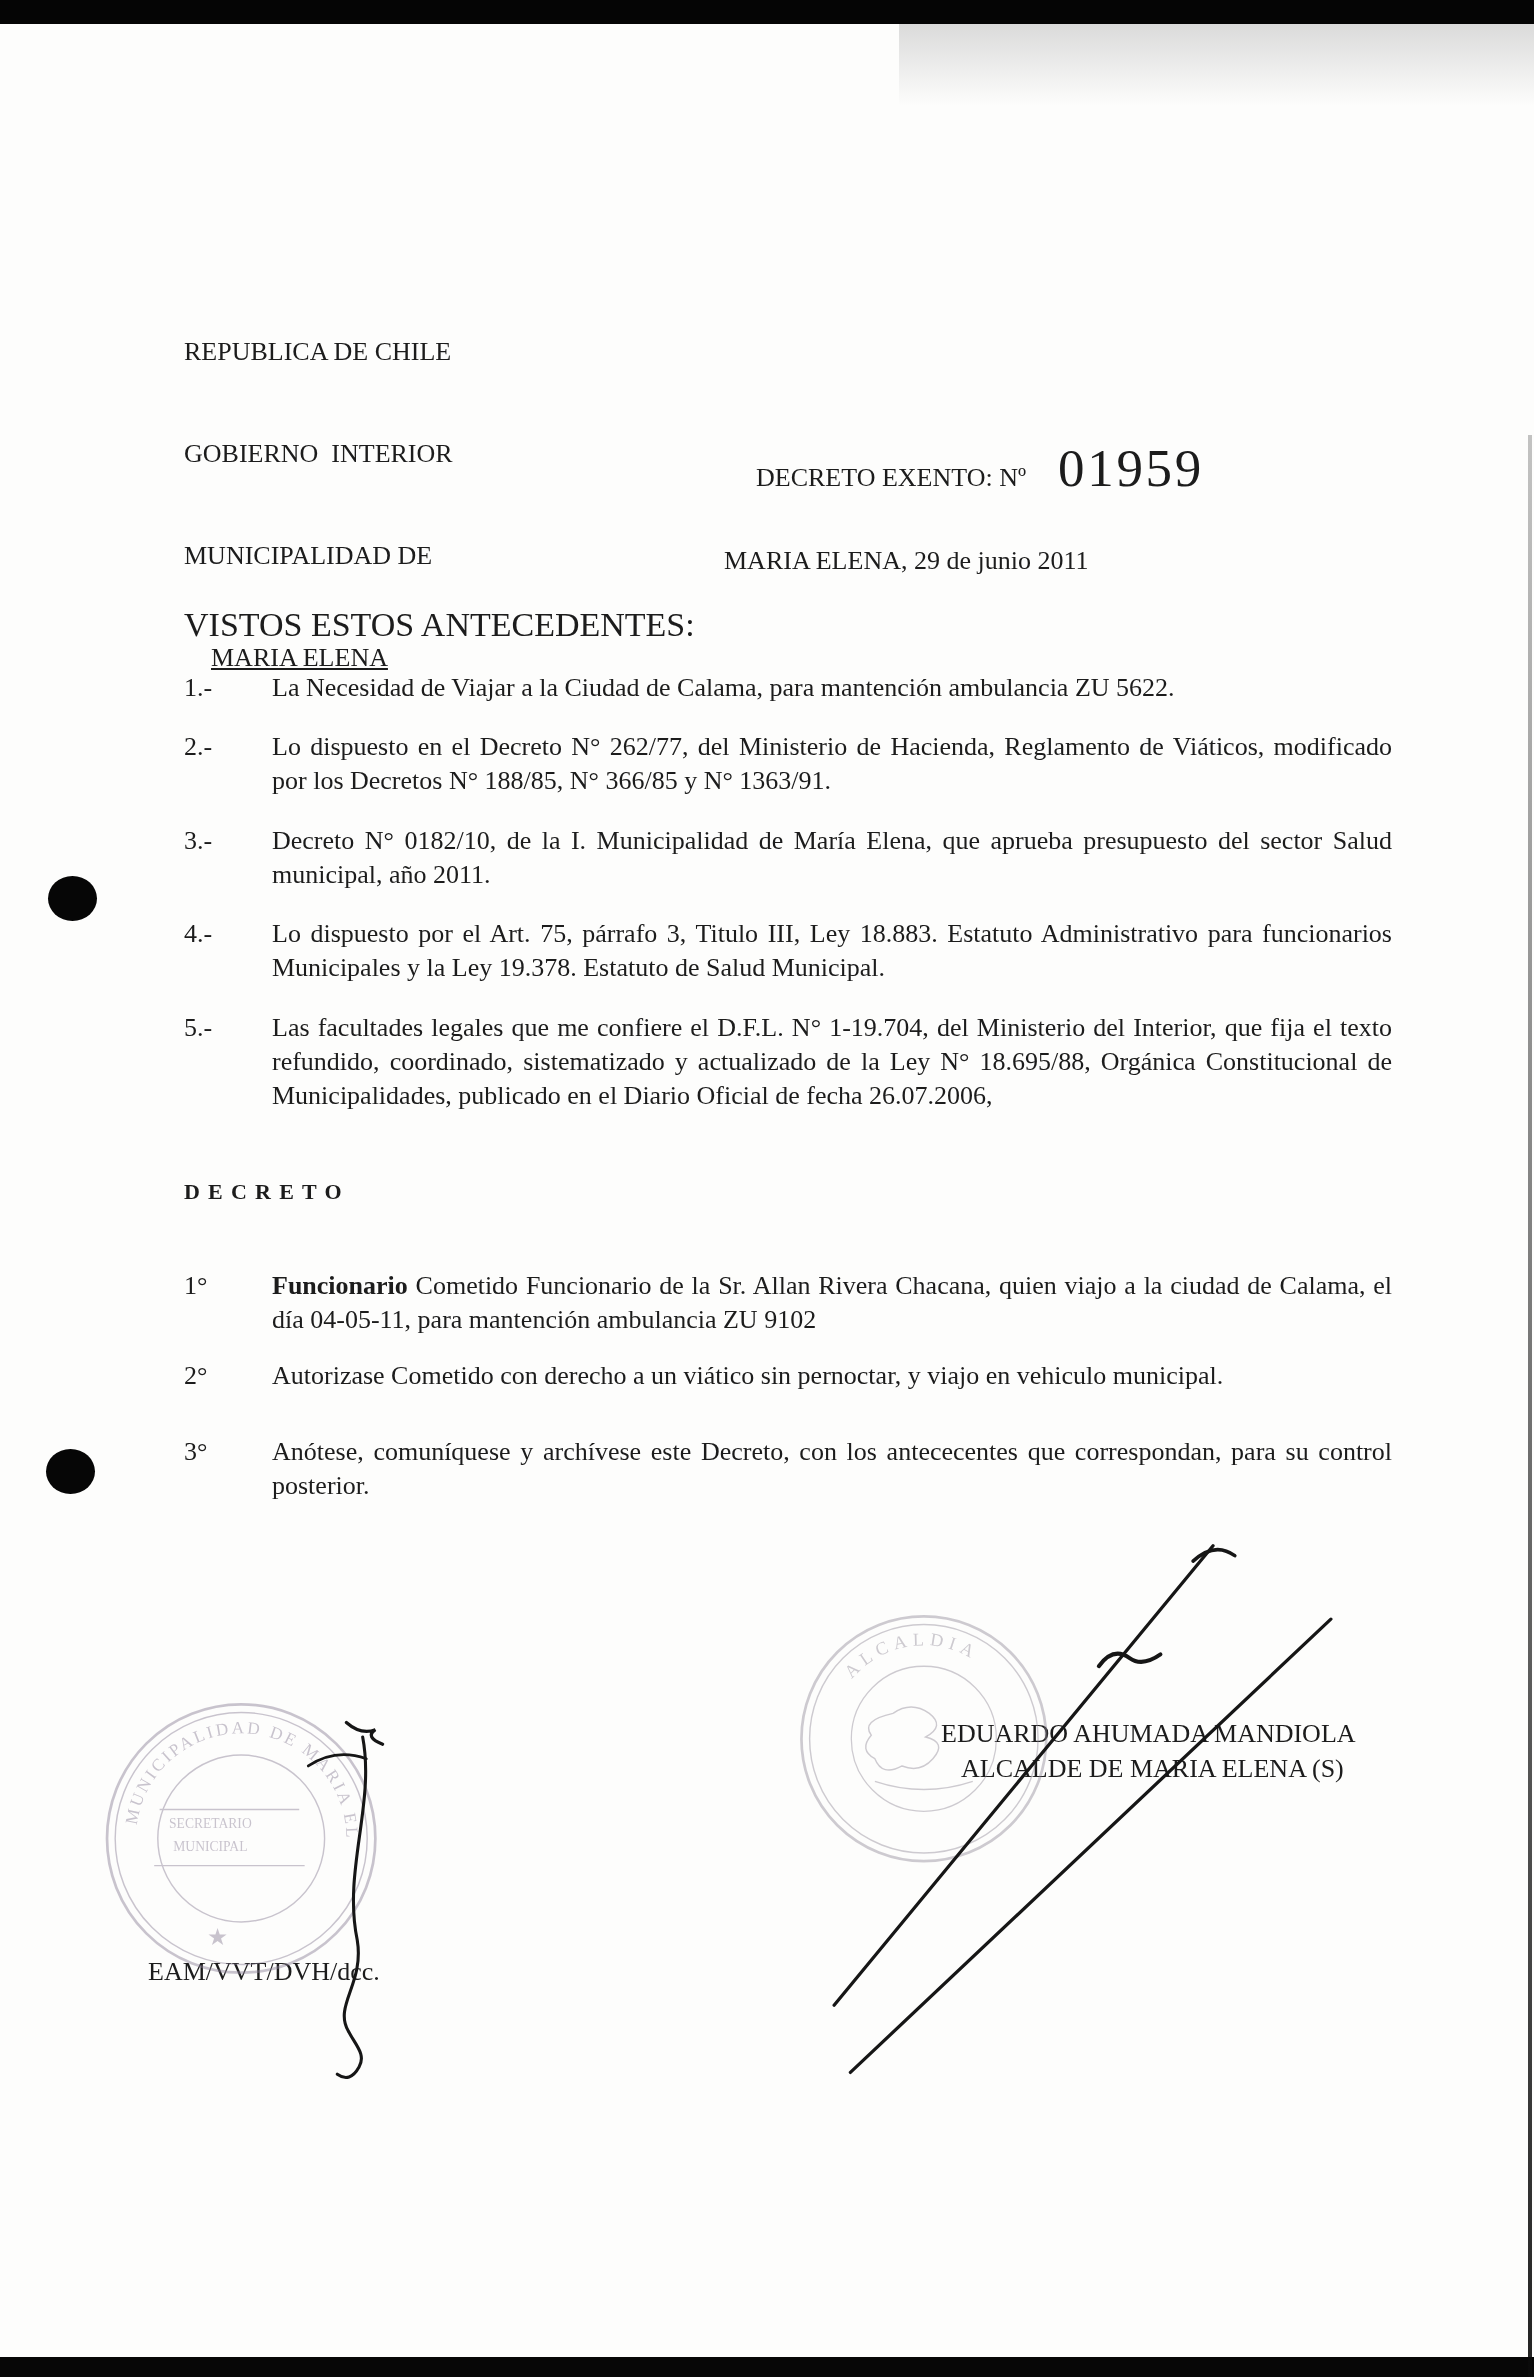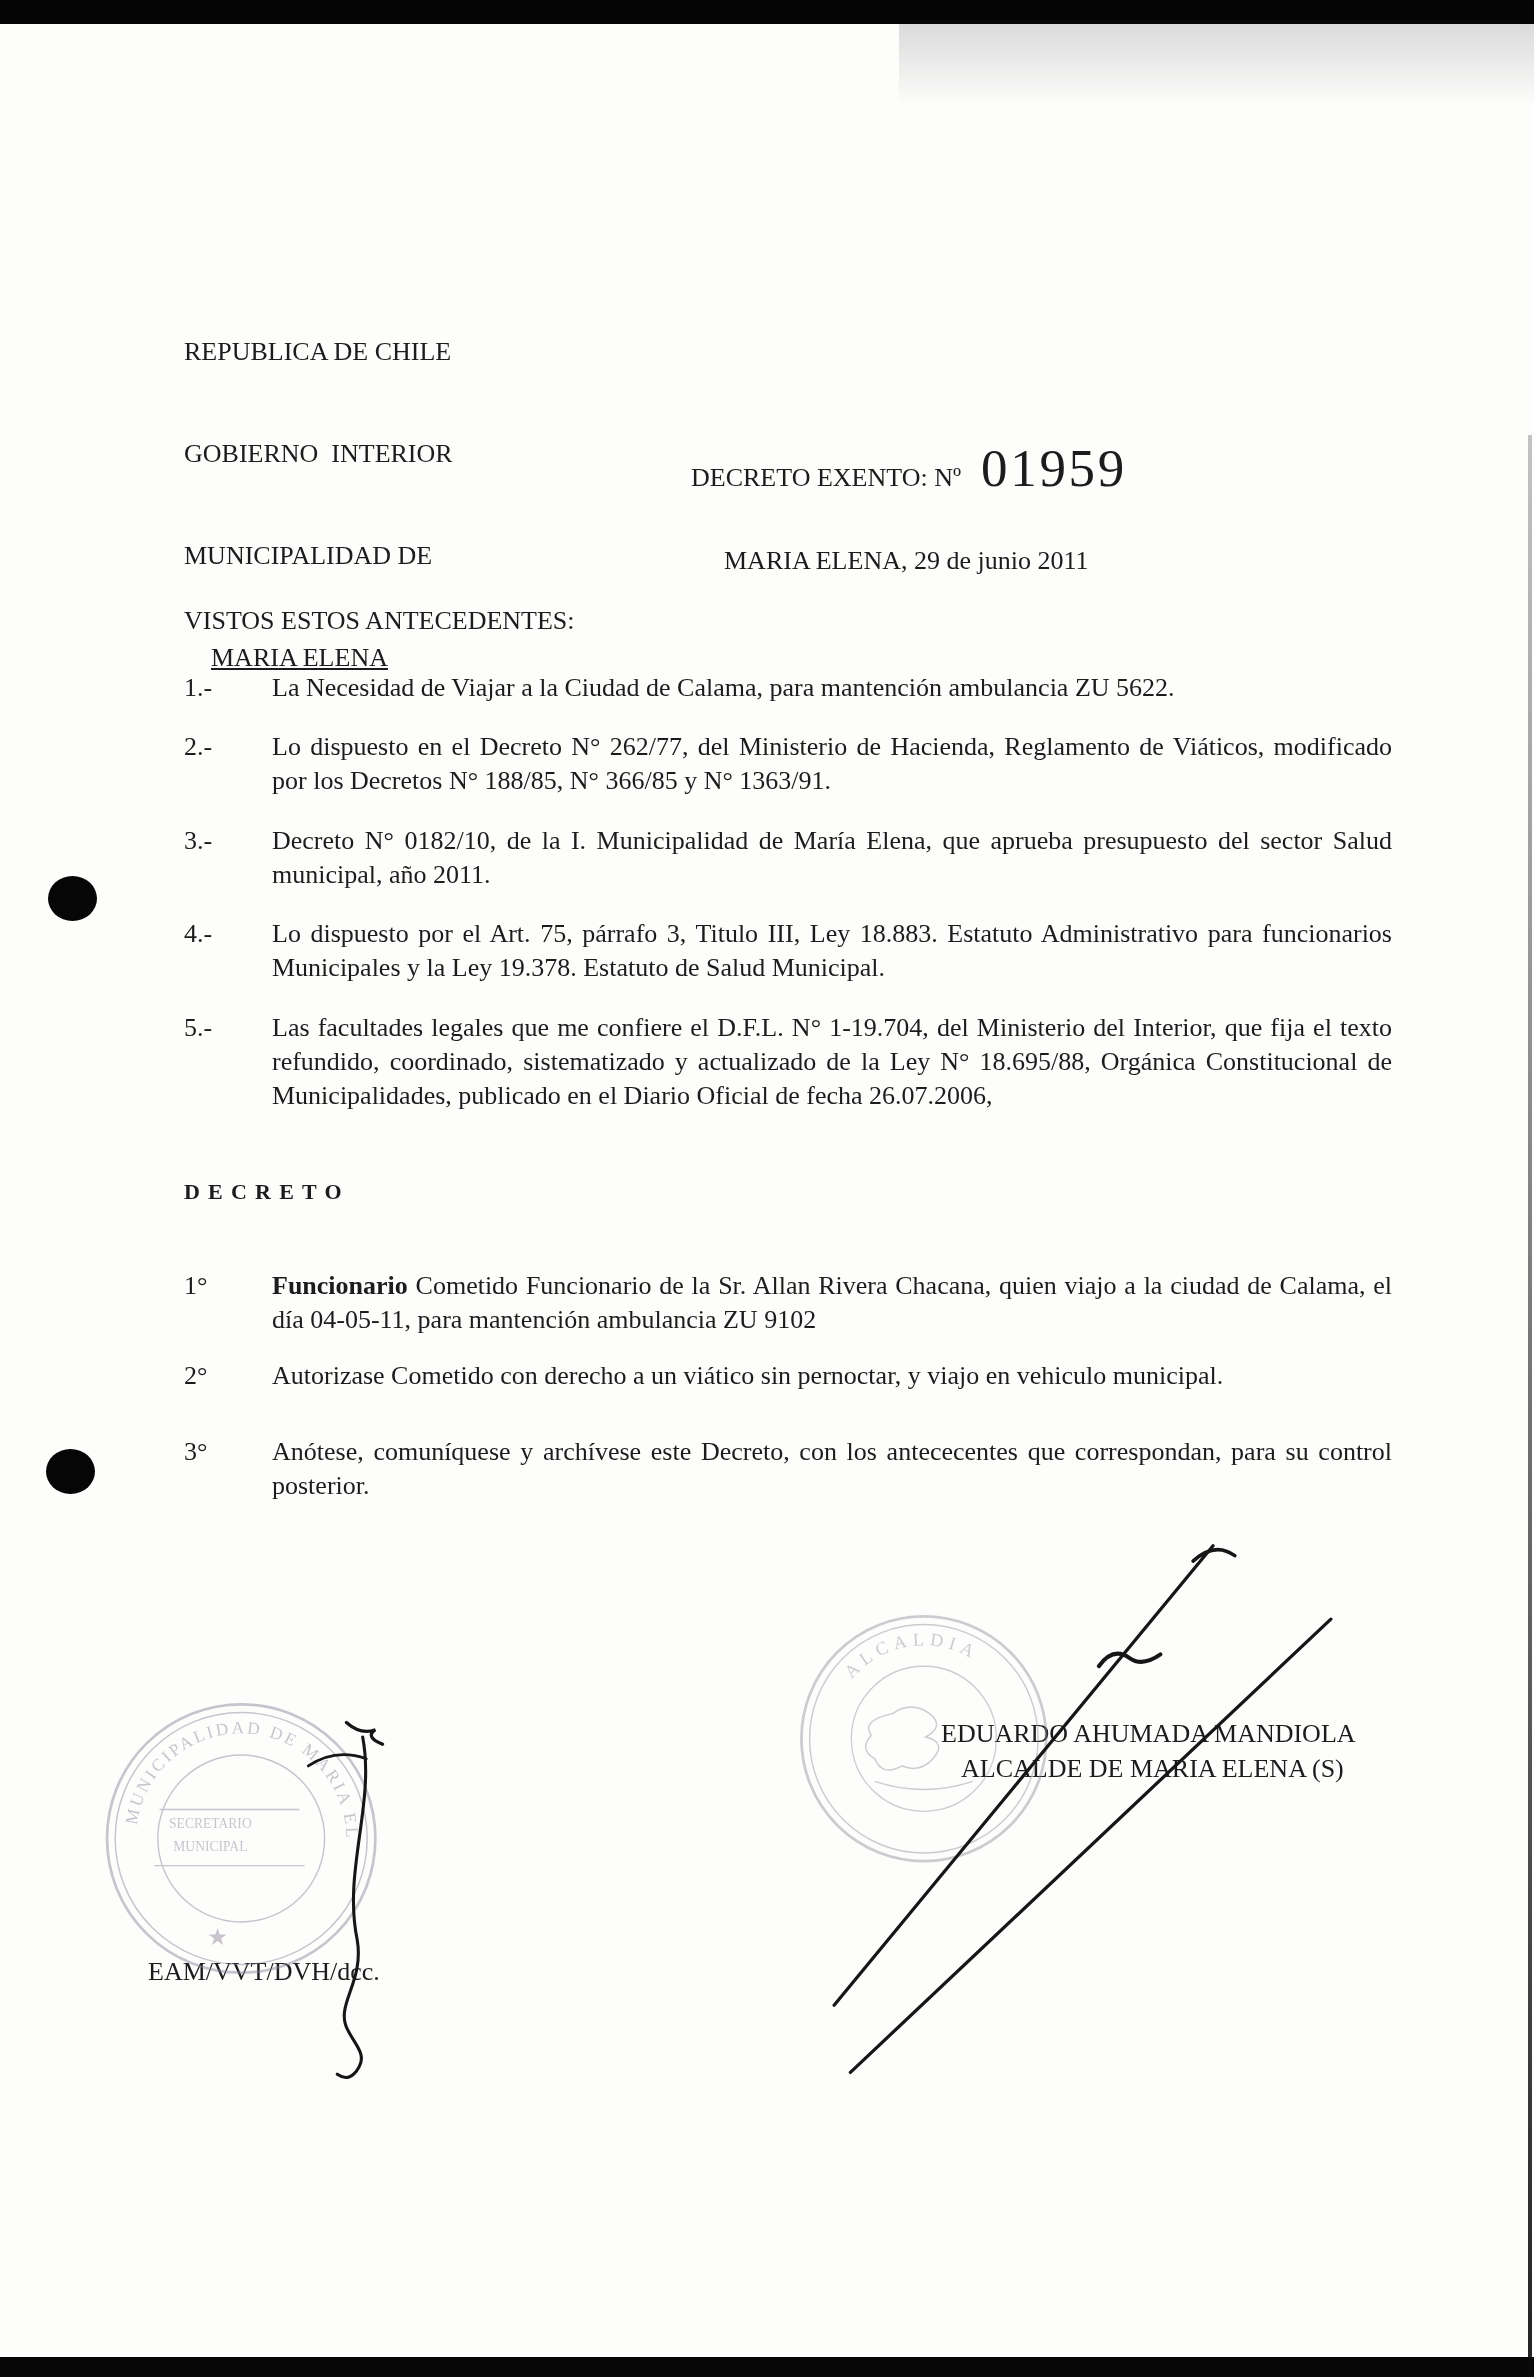--- a/index.html
+++ b/index.html
@@ -36,29 +36,29 @@
   .hole-1 { left: 48px; top: 876px; }
   .hole-2 { left: 46px; top: 1449px; }
 
   .letterhead {
     position: absolute; left: 184px; top: 267px;
     font-size: 26px; line-height: 34px; white-space: pre;
   }
   .letterhead .lh-indent { margin-left: 27px; text-decoration: underline; }
 
   .decree-head {
-    position: absolute; left: 691px; top: 438px;
-    display: flex; align-items: baseline; gap: 20px;
+    position: absolute; left: 756px; top: 438px;
+    display: flex; align-items: baseline; gap: 32px;
   }
   .decree-label { font-size: 26px; }
   .decree-number { font-size: 53px; letter-spacing: 2.7px; text-align: center; }
 
   .place-date { position: absolute; left: 724px; top: 546px; font-size: 26px; }
 
-  .vistos-title { position: absolute; left: 184px; top: 606px; font-size: 26px; }
+  .vistos-title { position: absolute; left: 184px; top: 606px; font-size: 34px; }
 
   .item-list { position: absolute; left: 184px; width: 1208px; }
   .vistos-list { top: 671px; }
   .decreto-list { top: 1269px; }
   .item-row {
     display: grid; grid-template-columns: 88px 1fr;
     font-size: 26px; line-height: 34px;
     margin-bottom: 25.4px;
   }
   .item-row .item-text { text-align: justify; }

